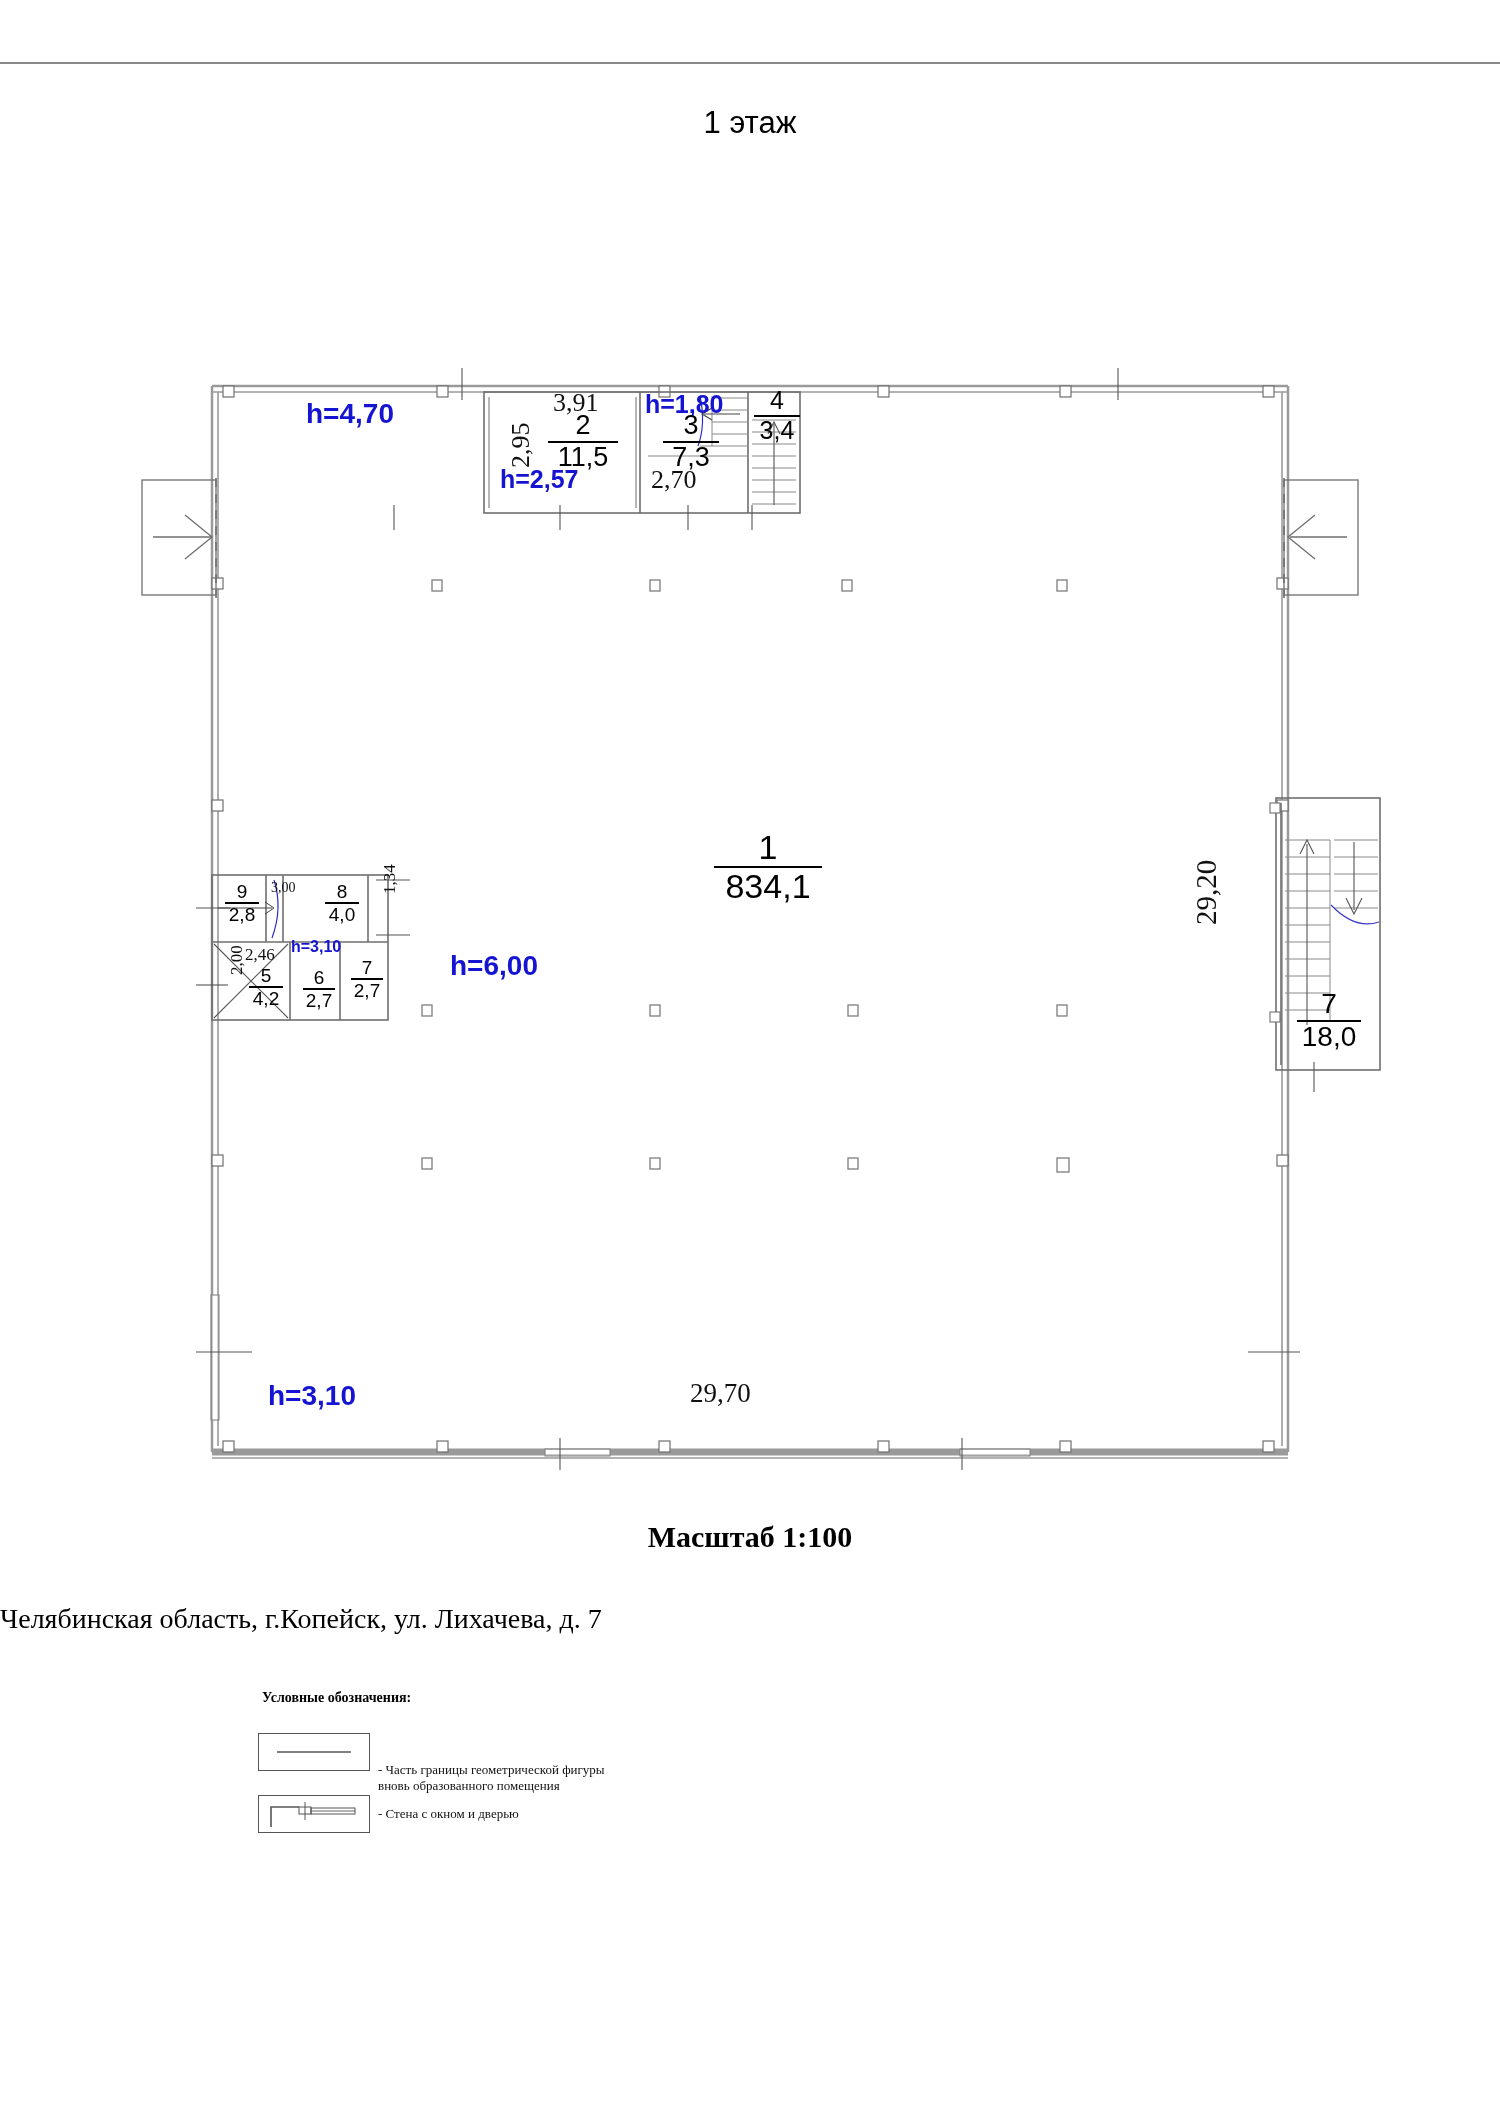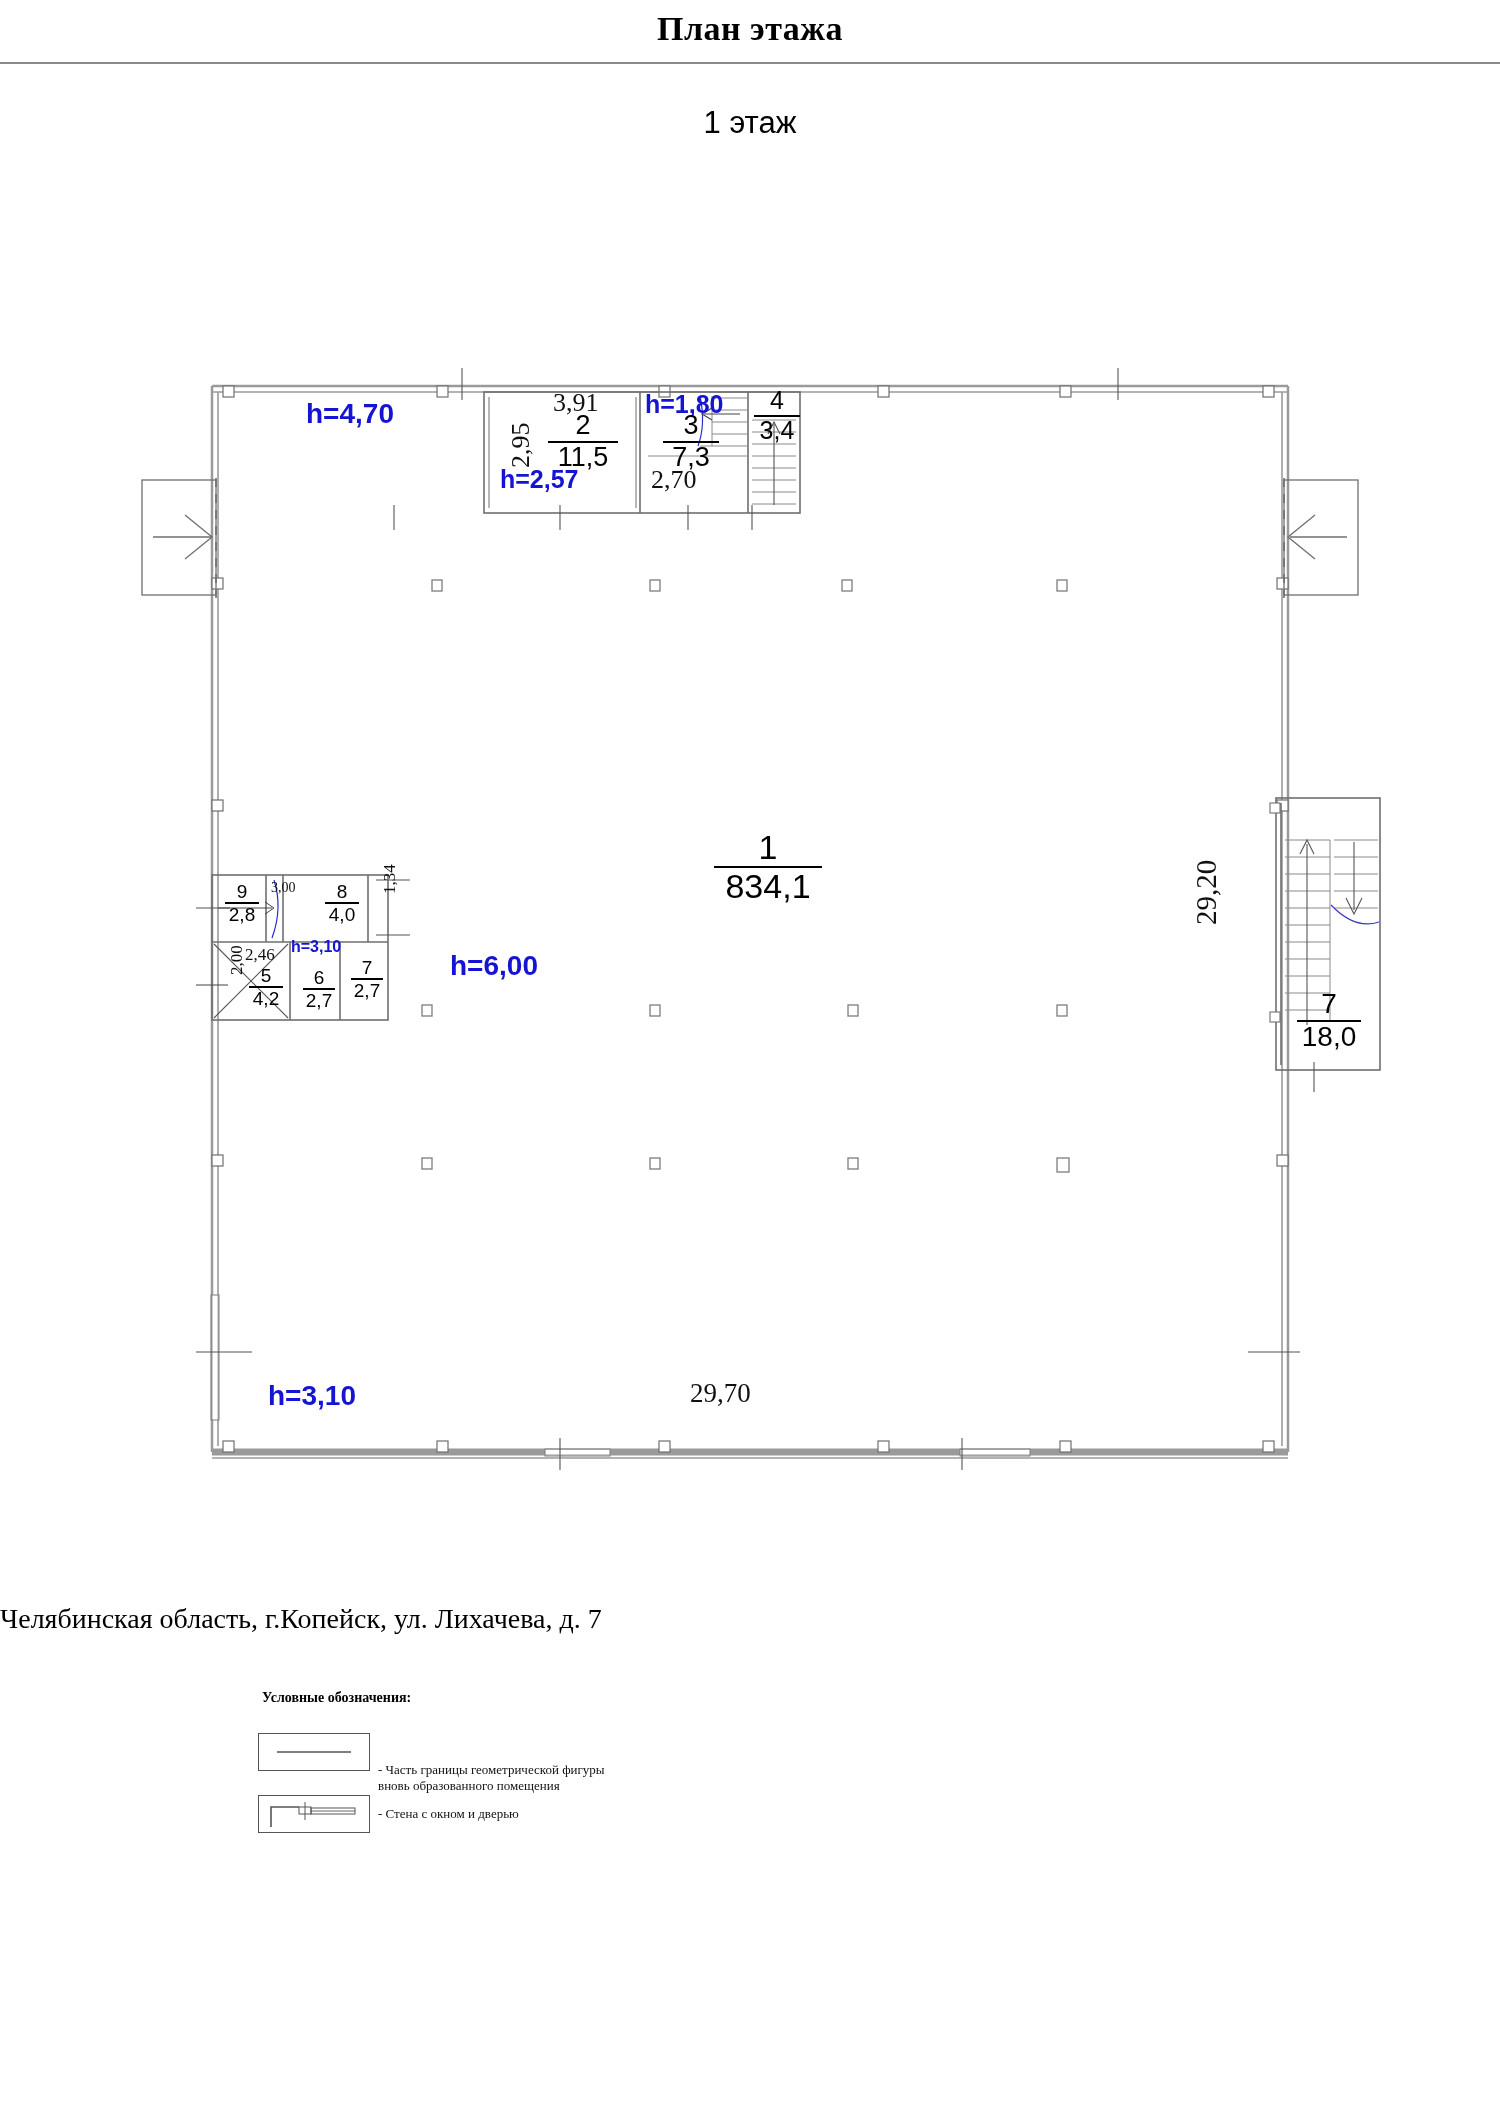--- a/index.html
+++ b/index.html
@@ -52,21 +52,20 @@
     position:absolute;font-family:"Liberation Serif", serif;font-size:13px;
     line-height:1.25;color:#111;
   }
   .legend-box{position:absolute;border:1px solid #555;background:#fff;}
 </style>
 </head>
 <body>
 
 <div class="page">
 
-  <div class="title">План этажа</div>
   <div class="title-rule"></div>
   <div class="floor-label">1 этаж</div>
 
   <div class="plan">
     <svg class="plan-svg" viewBox="0 0 1500 2107">
       <g stroke="#9a9a9a" fill="none">
 
         <line x1="212" y1="386" x2="1288" y2="386" stroke-width="2.5"></line>
         <line x1="212" y1="392" x2="1288" y2="392" stroke-width="1.6"></line>
 
@@ -357,20 +356,21 @@
       <span class="den">2,8</span>
     </div>
 
     <div class="frac" style="left:1290px;top:990px;width:78px;font-size:28px;">
       <span class="num">7</span>
       <span class="bar" style="width:64px;"></span>
       <span class="den">18,0</span>
     </div>
   </div>
 
+  <div class="scale">Масштаб 1:100</div>
   <div class="address">Челябинская область, г.Копейск, ул. Лихачева, д. 7</div>
 
   <div class="legend-title">Условные обозначения:</div>
 
   <div class="legend-box" style="left:258px;top:1733px;width:110px;height:36px;">
     <svg width="110" height="36">
       <line x1="18" y1="18" x2="92" y2="18" stroke="#555" stroke-width="1.3"></line>
     </svg>
   </div>
   <div class="legend-text" style="left:378px;top:1738px;width:320px;margin-top:24px;">

